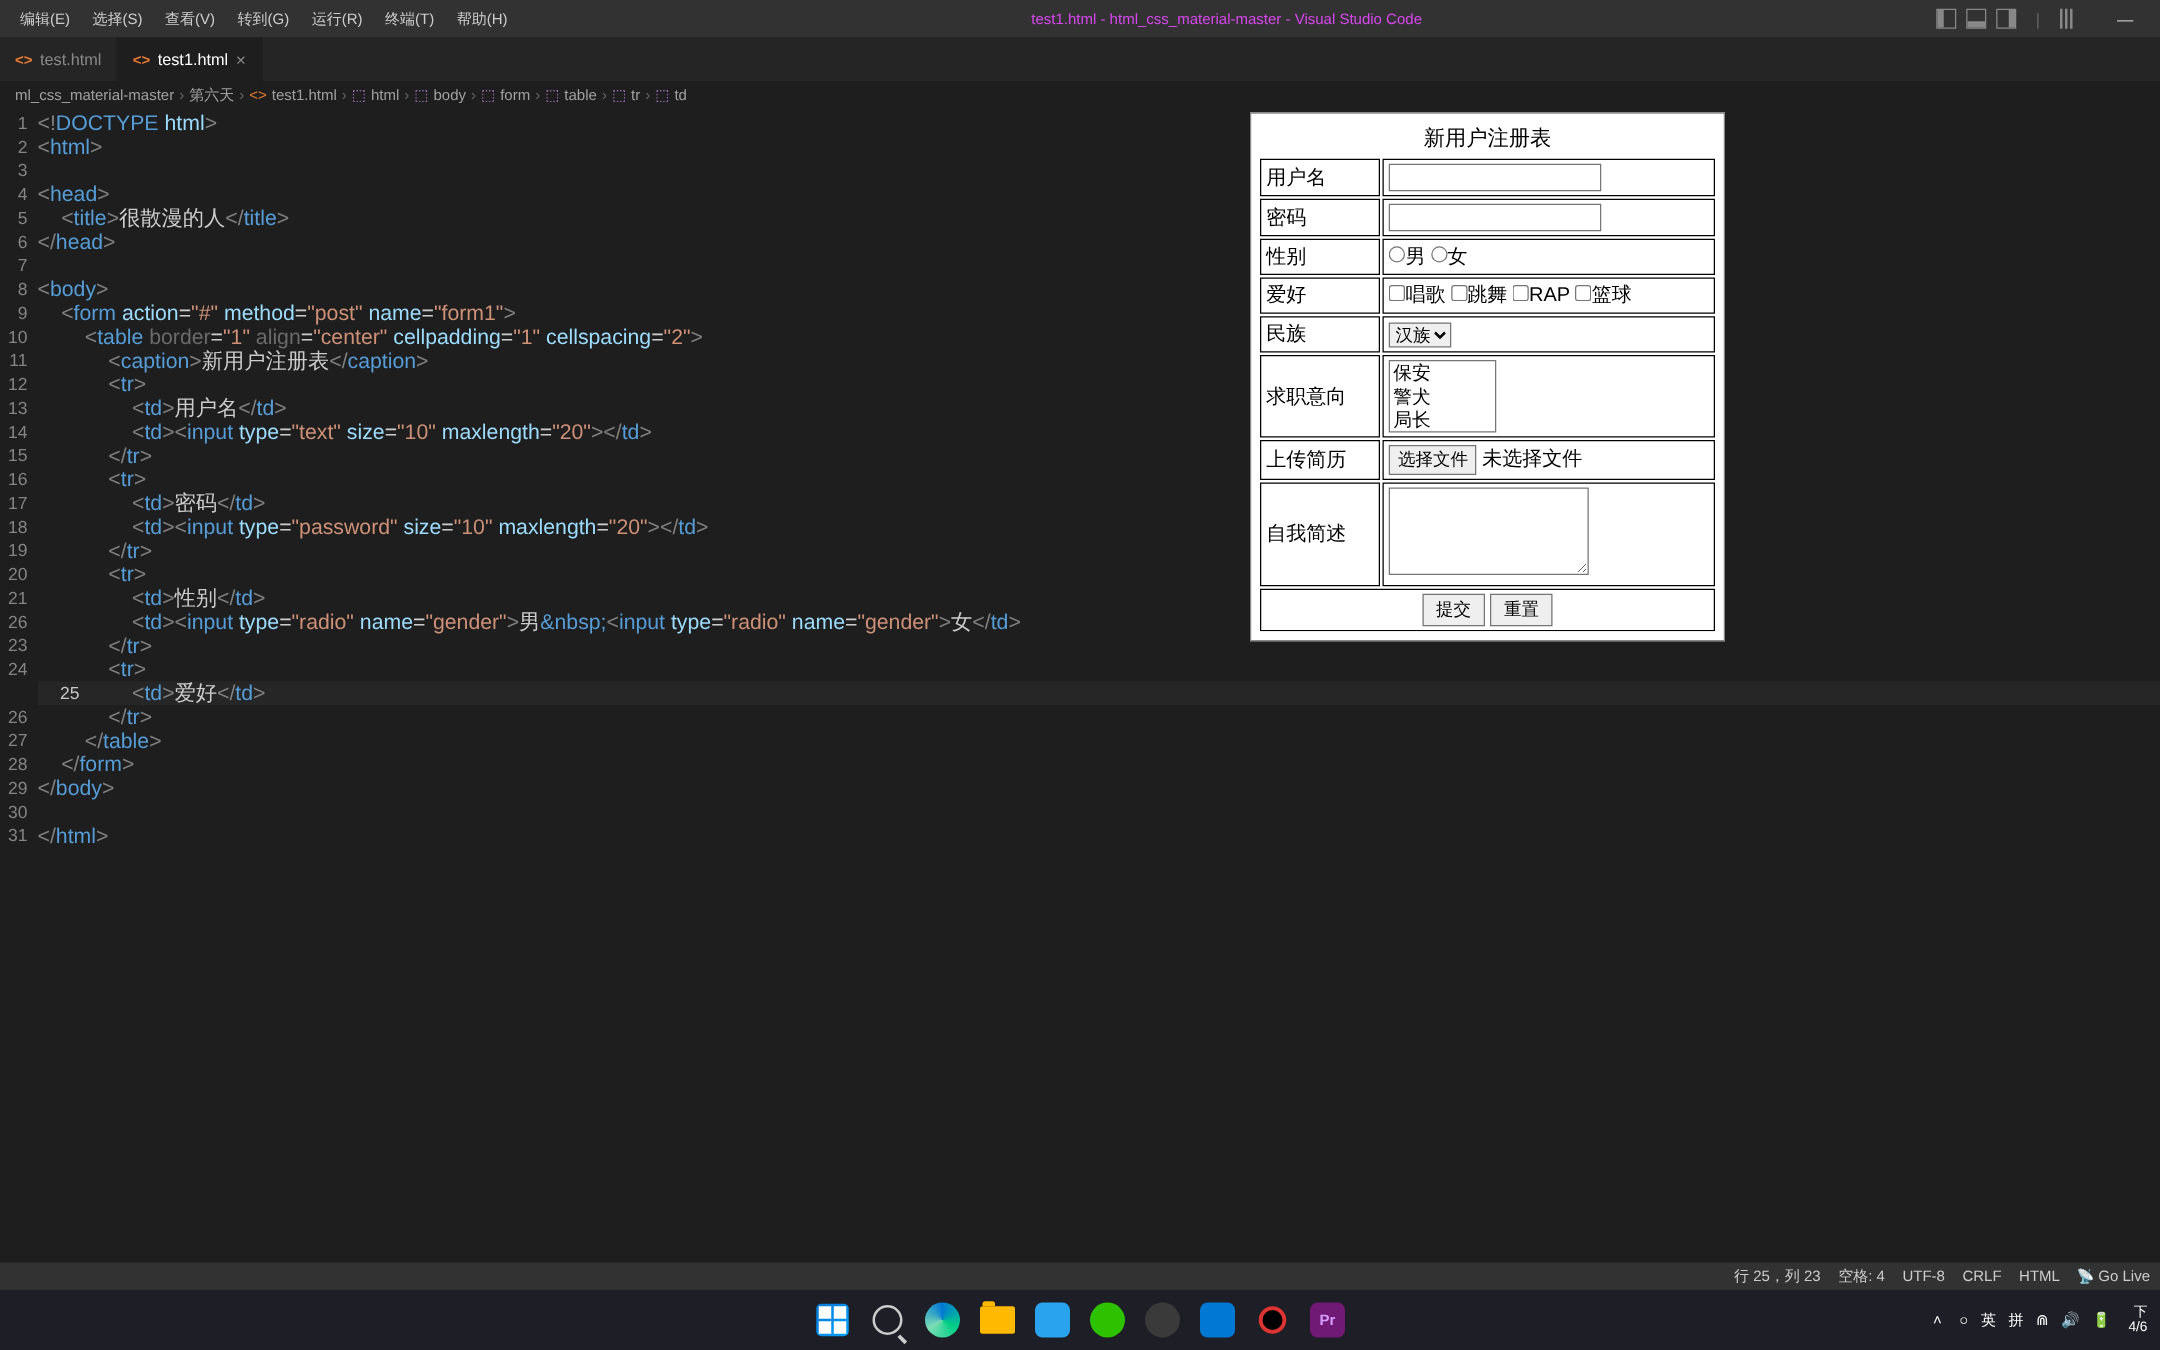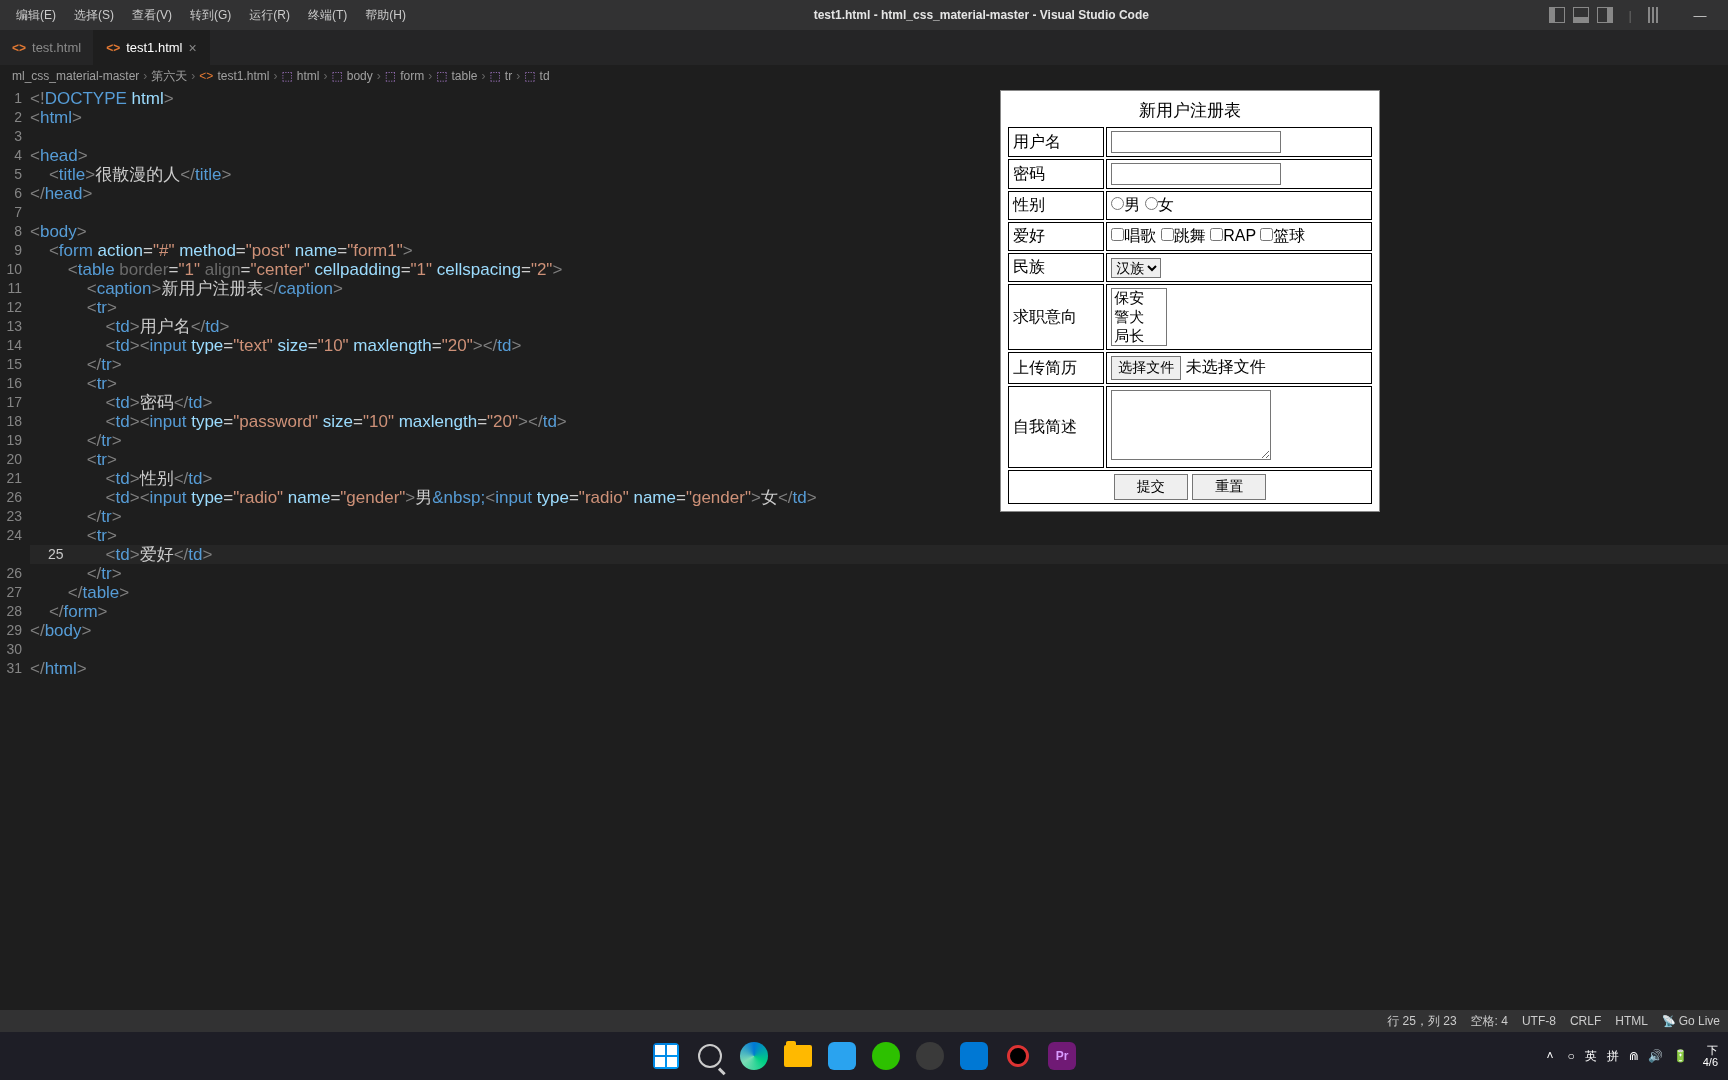--- a/index.html
+++ b/index.html
@@ -2,21 +2,21 @@
 <html><head>
 <meta charset="utf-8">
 <style>
 * { margin: 0; padding: 0; box-sizing: border-box; font-family: "Segoe UI", "Microsoft YaHei", sans-serif; }
 body { background: #1e1e1e; color: #cccccc; font-size: 13px; overflow: hidden; width: 1728px; height: 1080px; position: relative; }
 
 
 .titlebar { height: 30px; background: #323233; display: flex; align-items: center; padding: 0 8px; gap: 36px; }
 .menubar { display: flex; gap: 2px; }
 .menubar span { padding: 4px 8px; cursor: pointer; font-size: 12px; }
-.title-center { flex: 1; text-align: center; font-size: 12px; color: #e5e5e5; font-weight: bold; }
+.title-center { flex: 1; text-align: center; font-size: 12px; color: #d946ef; }
 .title-right { display: flex; gap: 16px; align-items: center; }
 .layout-icons { display: flex; gap: 8px; }
 .layout-icon { width: 16px; height: 16px; border: 1px solid #888; position: relative; }
 .layout-icon.left::before { content:''; position:absolute; left:0; top:0; width:5px; height:100%; background:#888; }
 .layout-icon.bottom::before { content:''; position:absolute; left:0; bottom:0; width:100%; height:5px; background:#888; }
 .layout-icon.right::before { content:''; position:absolute; right:0; top:0; width:5px; height:100%; background:#888; }
 .custom-icon { width:16px; height:16px; display:flex; gap:2px; }
 .custom-icon span { width:2px; height:16px; background:#888; }
 .win-btn { width: 40px; text-align: center; color: #ccc; }
 
@@ -48,25 +48,25 @@
 .t-doctype2 { color: #9cdcfe; }
 .t-dim { color: #6a6a6a; }
 
 
 .browser-overlay { position: absolute; top: 90px; left: 1000px; width: 380px; background: #ffffff; border: 1px solid #888; color: #000; padding: 5px; font-family: Arial, "SimSun", sans-serif; font-size: 16px; }
 .browser-overlay caption { font-size: 17px; padding: 3px 0; color: #000; }
 .form-table { border-collapse: separate; border-spacing: 2px; width: 100%; }
 .form-table td { border: 1px solid #000; padding: 3px 4px; vertical-align: middle; color: #000; font-size: 16px; }
 .form-table input[type=text], .form-table input[type=password] { width: 170px; height: 22px; border: 1px solid #767676; background: #fff; }
 .form-table select { border: 1px solid #767676; font-size: 14px; }
-.form-table .listbox { width: 56px; height: 58px; overflow-y: scroll; border: 1px solid #767676; font-size: 15px; }
+.form-table .listbox { width: 86px; height: 58px; overflow-y: scroll; border: 1px solid #767676; font-size: 15px; }
 .form-table .listbox div { padding: 0 2px; }
 .form-table textarea { width: 160px; height: 70px; border: 1px solid #767676; resize: both; }
 .file-btn { border: 1px solid #767676; padding: 2px 6px; background: #efefef; font-size: 14px; display:inline-block; }
-.submit-btn, .reset-btn { border: 1px solid #767676; padding: 3px 22px; background: #efefef; font-size: 14px; }
+.submit-btn, .reset-btn { border: 1px solid #767676; padding: 3px 10px; background: #efefef; font-size: 14px; }
 .btn-row { text-align: center; }
 
 
 .statusbar { position: absolute; bottom: 48px; left: 0; right: 0; height: 22px; background: #323233; display: flex; align-items: center; justify-content: flex-end; padding: 0 8px; font-size: 12px; gap: 14px; color: #ccc; }
 .statusbar .left { flex: 1; }
 .statusbar .golive::before { content: "📡"; margin-right: 3px; font-size: 11px; }
 
 
 .taskbar { position: absolute; bottom: 0; left: 0; right: 0; height: 48px; background: rgba(30,30,40,0.85); backdrop-filter: blur(10px); display: flex; align-items: center; }
 .taskbar-center { position: absolute; left: 50%; transform: translateX(-50%); display: flex; gap: 8px; }

